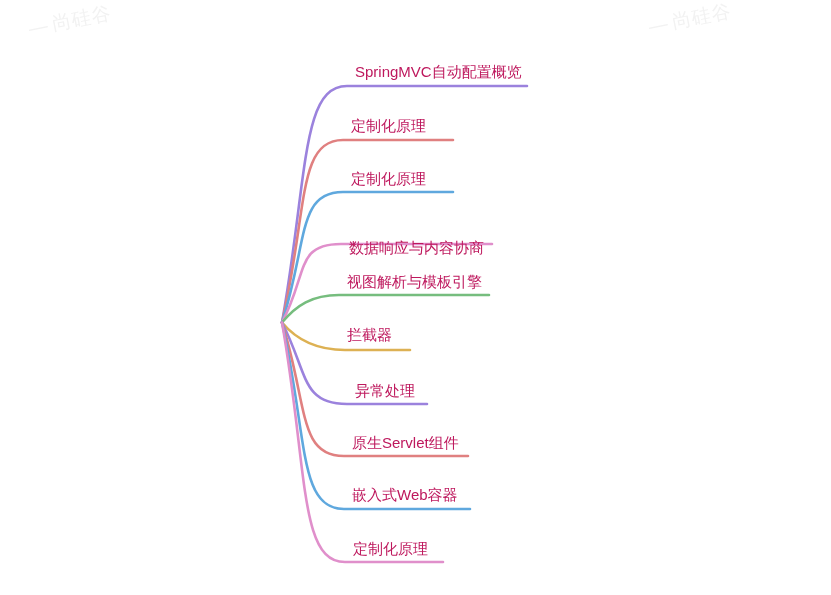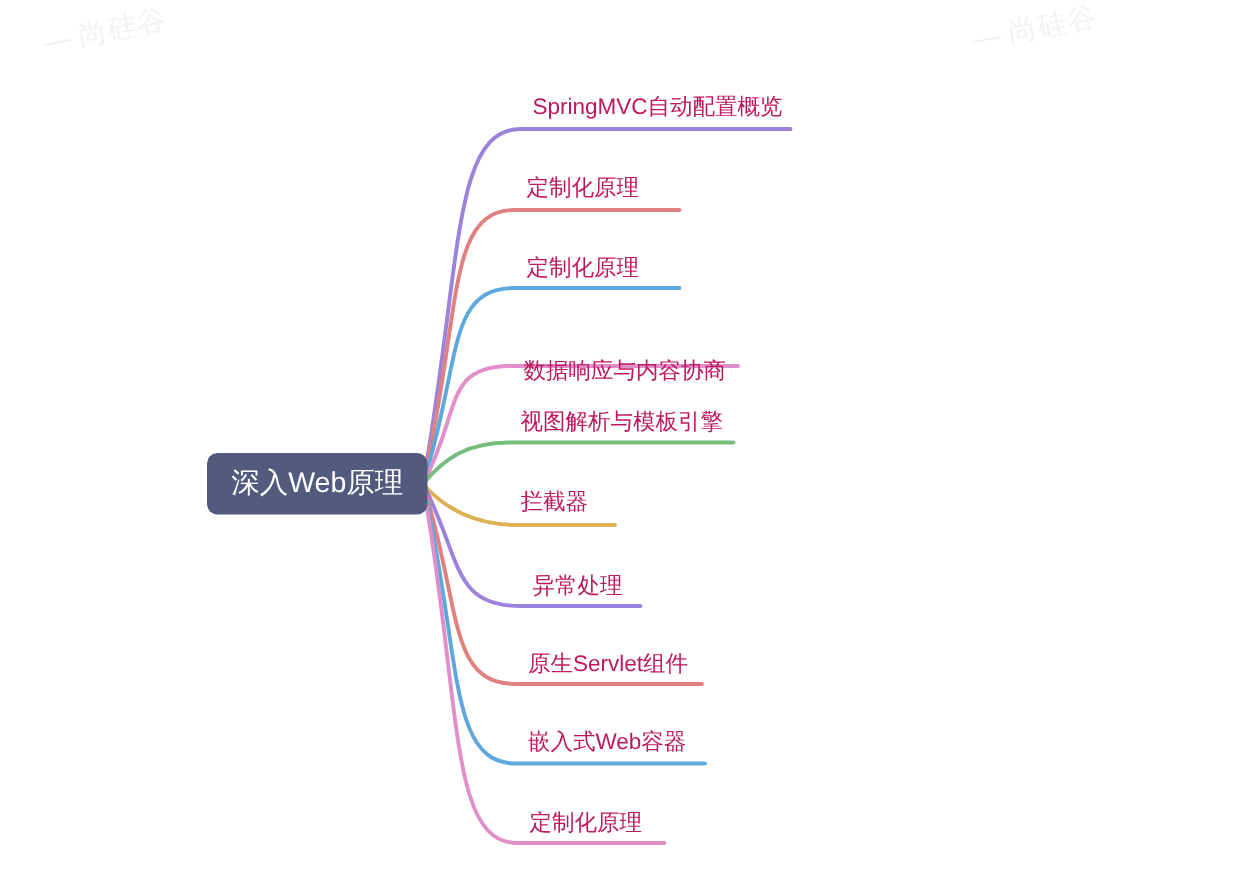--- a/index.html
+++ b/index.html
@@ -90,23 +90,20 @@
       <path d="M 282 322.5 C 308 241.59, 297 192, 343 192 L 453 192" fill="none" stroke="#5fa8de" stroke-width="2.6" stroke-linecap="round"></path>
       <path d="M 282 322.5 C 308 273.83, 295 244, 341 244 L 492 244" fill="none" stroke="#e08fcb" stroke-width="2.6" stroke-linecap="round"></path>
       <path d="M 282 322.5 C 296.25 305.45, 311.875 295, 339 295 L 489 295" fill="none" stroke="#76bd7e" stroke-width="2.6" stroke-linecap="round"></path>
       <path d="M 282 322.5 C 296.25 339.55, 317.875 350, 345 350 L 410 350" fill="none" stroke="#ddb153" stroke-width="2.6" stroke-linecap="round"></path>
       <path d="M 282 322.5 C 308 373.03, 301 404, 347 404 L 427 404" fill="none" stroke="#9b82dd" stroke-width="2.6" stroke-linecap="round"></path>
       <path d="M 282 322.5 C 308 405.27, 298 456, 344 456 L 468 456" fill="none" stroke="#e08080" stroke-width="2.6" stroke-linecap="round"></path>
       <path d="M 282 322.5 C 308 438.13, 298 509, 344 509 L 470 509" fill="none" stroke="#5fa8de" stroke-width="2.6" stroke-linecap="round"></path>
       <path d="M 282 322.5 C 308 470.99, 299 562, 345 562 L 443 562" fill="none" stroke="#e08fcb" stroke-width="2.6" stroke-linecap="round"></path>
     </svg>
 
-  <div id="root-node" style="left: 138px; top: 302px; width: 147px; height: 41px; background: rgb(84, 90, 126);">
-    <span class="root-label" style="color: rgb(255, 255, 255);">深入Web原理</span>
-  </div>
 
   <div id="labels-layer">
       <div class="branch-label" style="left: 355px; top: 64px;">SpringMVC自动配置概览</div>
       <div class="branch-label" style="left: 351px; top: 118px;">定制化原理</div>
       <div class="branch-label" style="left: 351px; top: 171px;">定制化原理</div>
       <div class="branch-label" style="left: 349px; top: 240px;">数据响应与内容协商</div>
       <div class="branch-label" style="left: 347px; top: 274px;">视图解析与模板引擎</div>
       <div class="branch-label" style="left: 347px; top: 327px;">拦截器</div>
       <div class="branch-label" style="left: 355px; top: 383px;">异常处理</div>
       <div class="branch-label" style="left: 352px; top: 435px;">原生Servlet组件</div>

